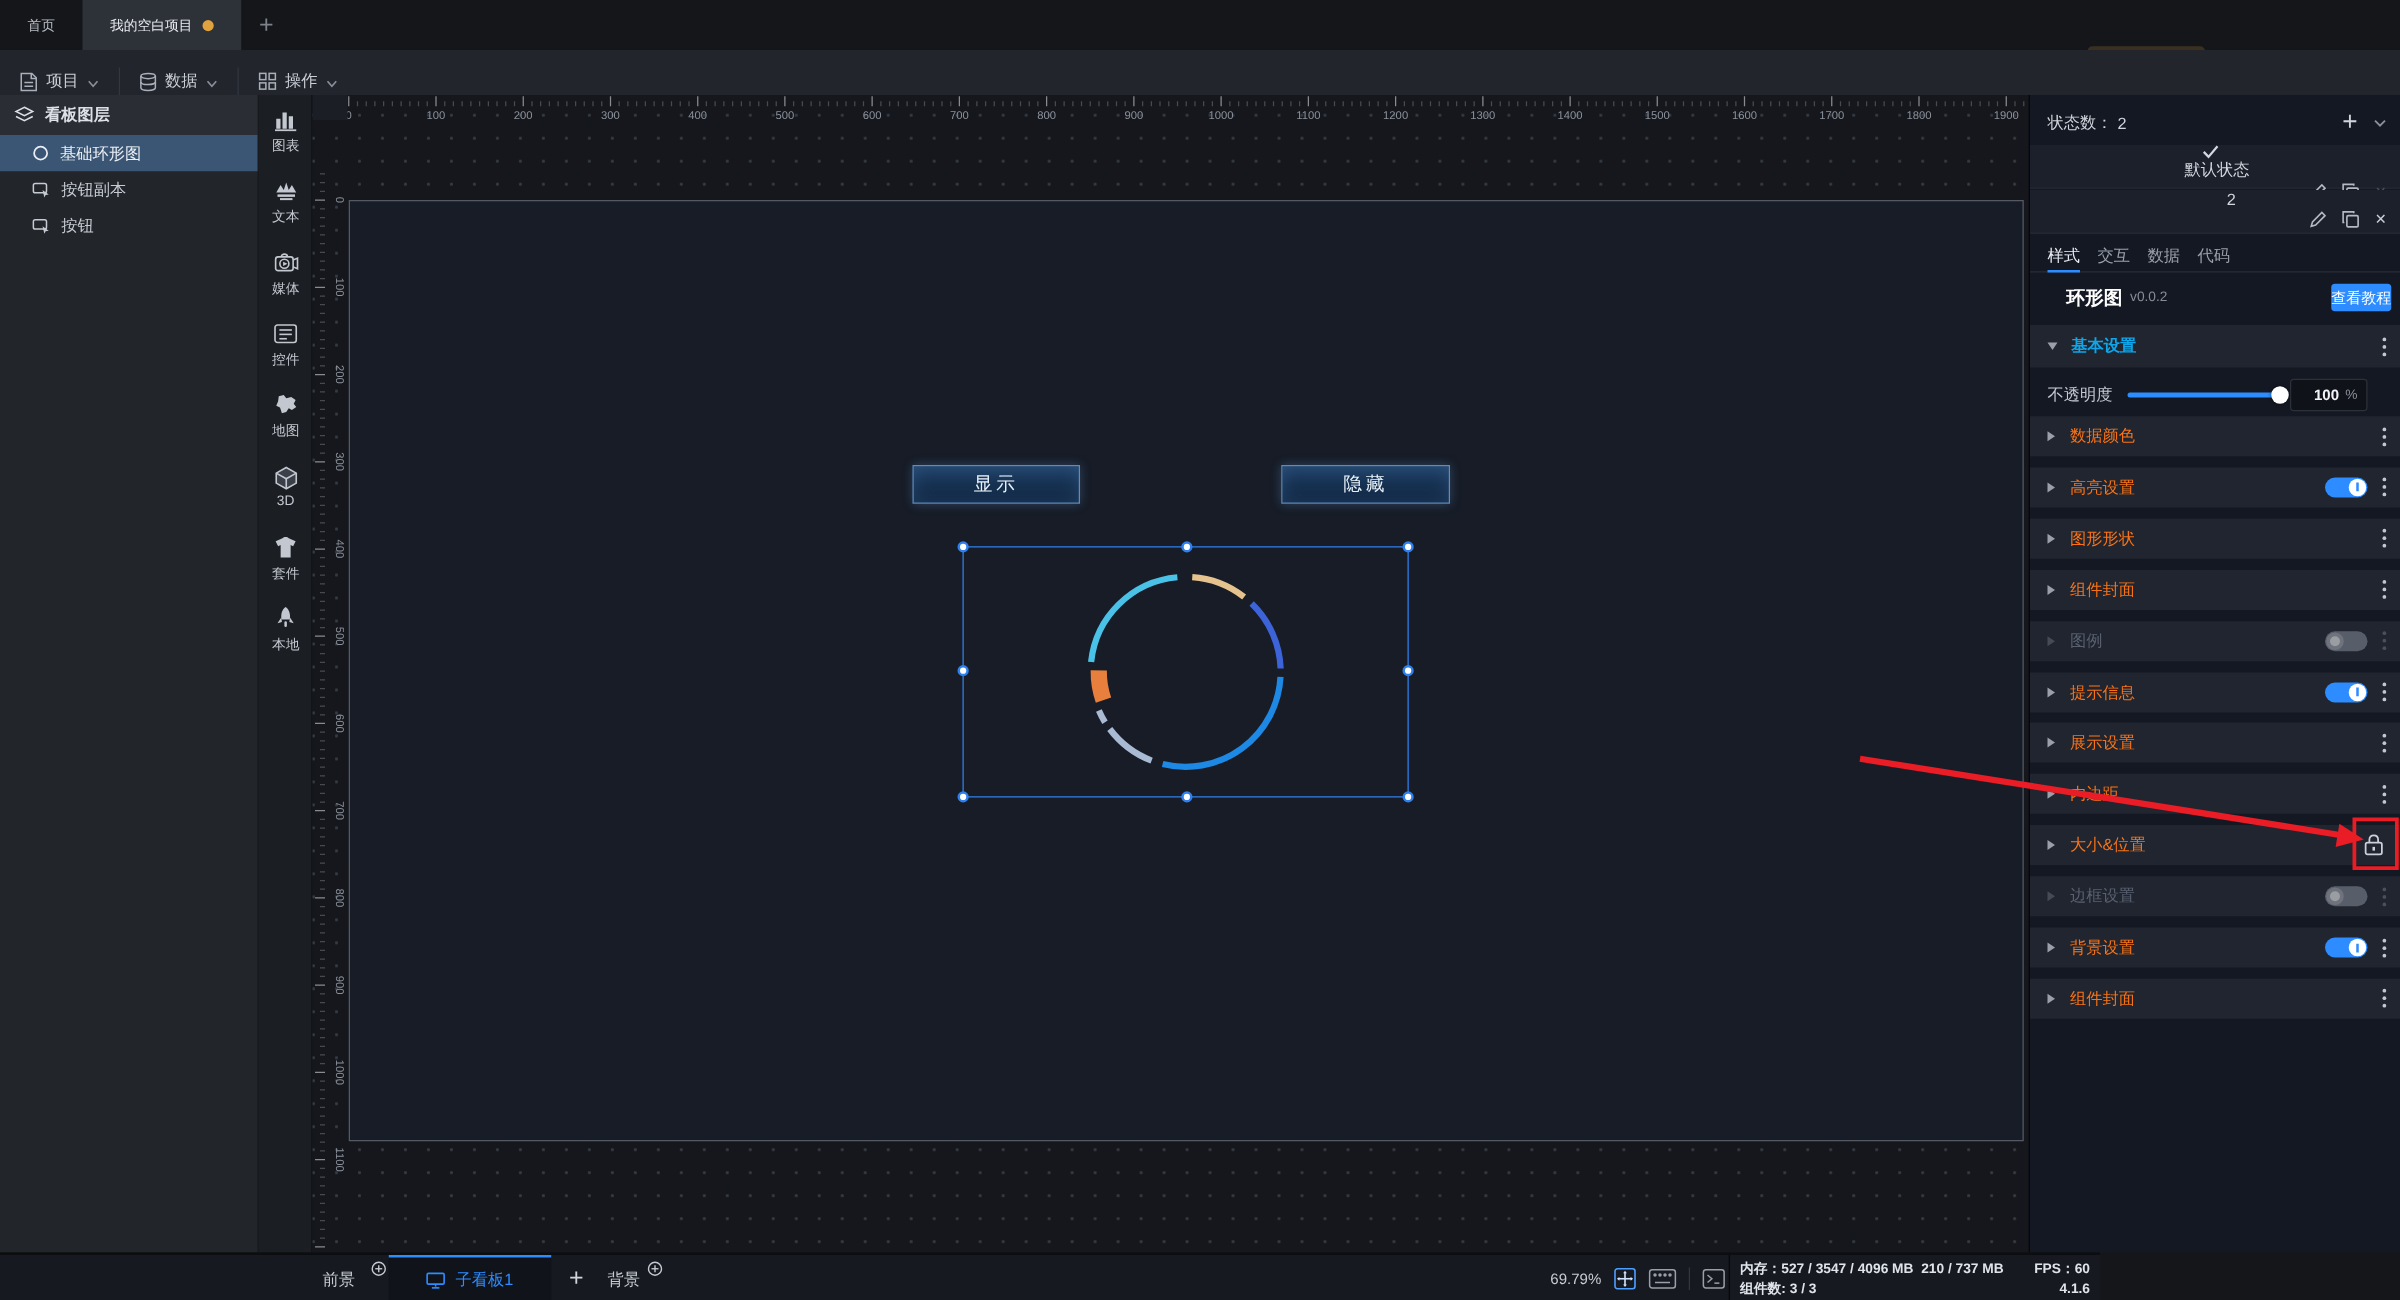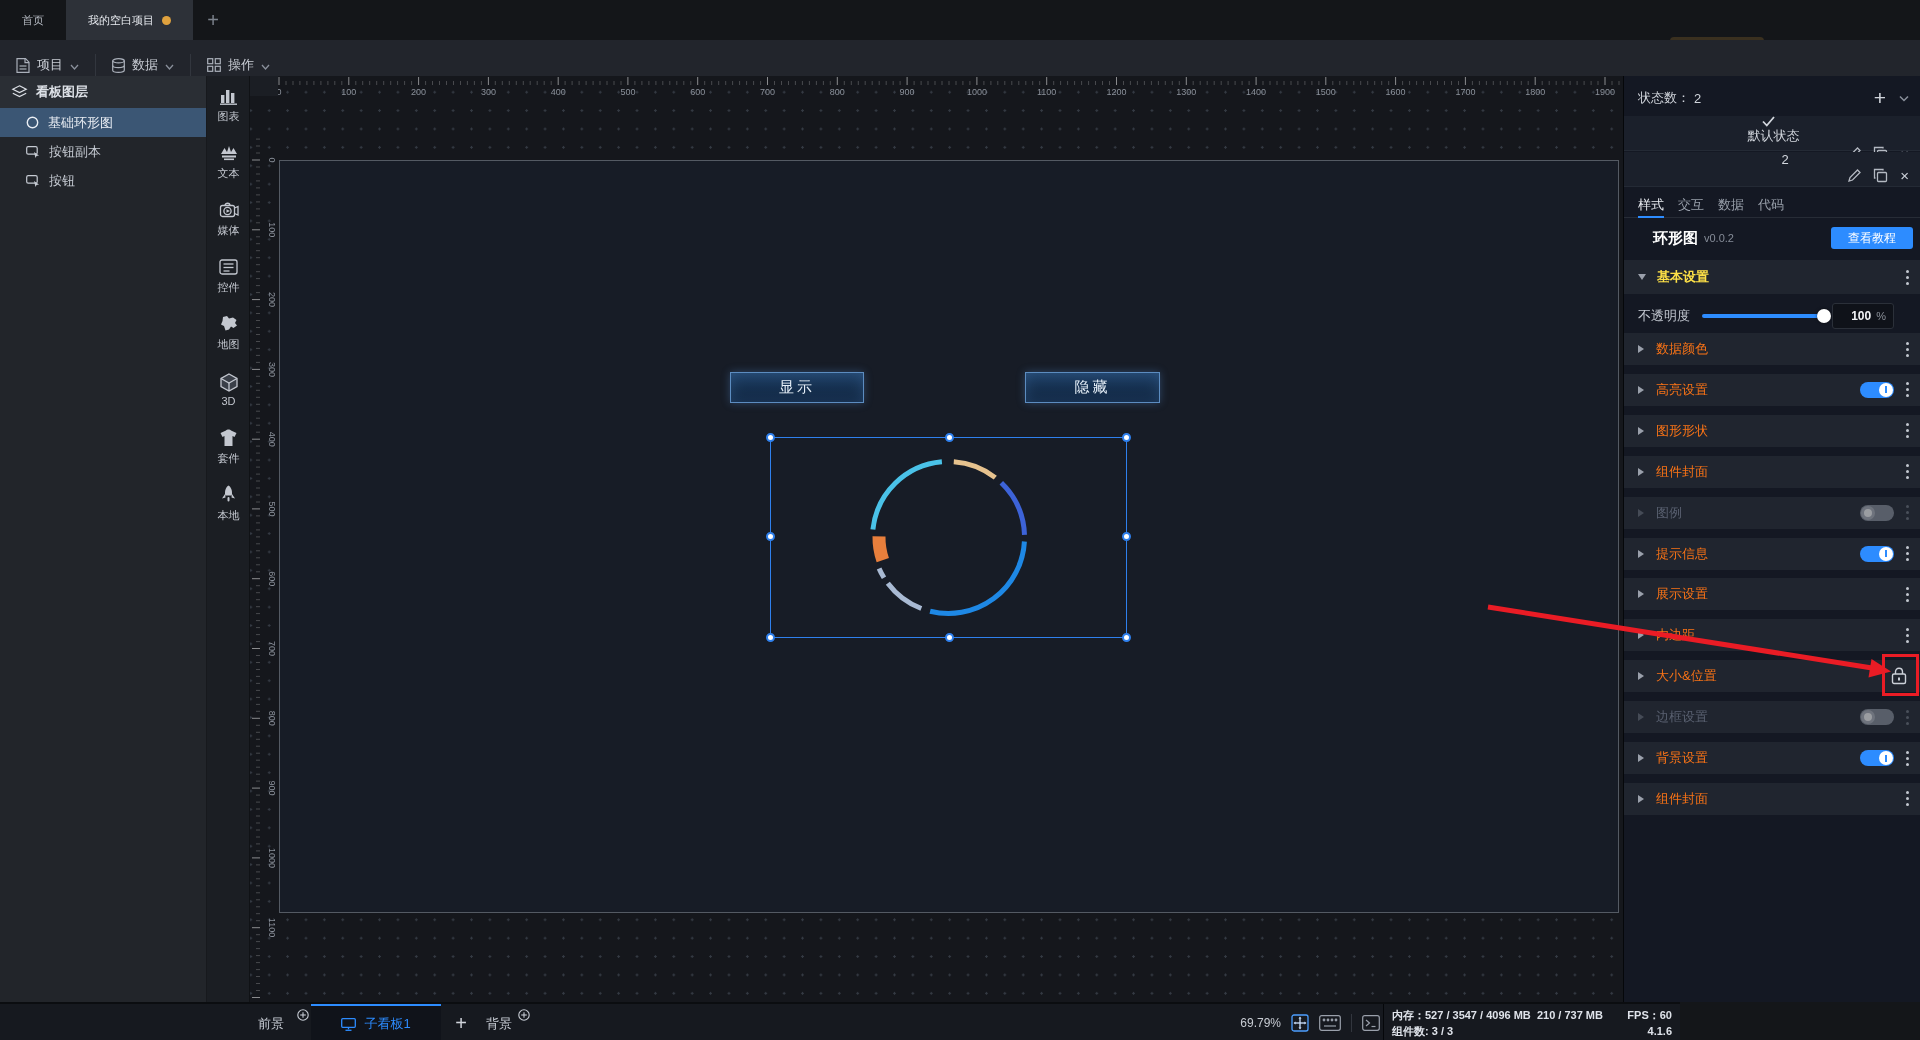--- a/index.html
+++ b/index.html
@@ -66,22 +66,22 @@
   #states-row { position:absolute; left:0; top:4px; width:297px; height:36px; display:flex; align-items:center; padding:0 12px 0 14px; color:#d0d4db; }
   .state-row { position:absolute; left:0; width:297px; height:35px; background:#1b202b; display:flex; align-items:center; padding:0 12px 0 14px; color:#d3d7de; border-bottom:1px solid #242a35;flex-direction:column; }
   .row-icons { margin-left:auto; display:flex; align-items:center; gap:13px; }
   #ptabs { position:absolute; left:0; top:116px; width:297px; height:26px; display:flex; gap:14px; padding:0 14px; border-bottom:1px solid #272c36; }
   .ptab { position:relative; font-size:13px; color:#99a0ab; display:flex; align-items:center; }
   .ptab.active { color:#eaedf2; }
   .ptab.active::after { content:""; position:absolute; left:0; right:0; bottom:-1px; height:2px; background:#2d8cff; }
   #comp-header { position:absolute; left:0; top:142px; width:297px; height:40px; display:flex; align-items:center; padding:0 8px 0 10px; }
   #comp-name { font-size:15px; font-weight:bold; color:#fff;margin-left:19px; }
   #comp-ver { font-size:11px; color:#868c98; margin-left:6px; }
-  #tutorial-btn { margin-left:auto; background:#2d8cff; color:#fff; font-size:12px; border:none; border-radius:3px; height:22px; padding:0 17px; }
-  #basic-section { position:absolute; left:0; top:184px; width:297px; height:34px; background:#20252f; display:flex; align-items:center; padding:0 12px 0 14px; color:#fde047; font-weight:bold; }
+  #tutorial-btn { margin-left:auto; background:#2d8cff; color:#fff; font-size:12px; border:none; border-radius:3px; height:22px; padding:0 0; }
+  #basic-section { position:absolute; left:0; top:184px; width:297px; height:34px; background:#20252f; display:flex; align-items:center; padding:0 12px 0 14px; color:#0ea5e9; font-weight:bold; }
   #opacity-row { position:absolute; left:0; top:222px; width:297px; height:36px; display:flex; align-items:center; padding:0 8px 0 14px; color:#c3c8d1; }
   #op-track { position:relative; width:122px; height:4px; border-radius:2px; background:#2d8cff; margin-left:12px; }
   #op-knob { position:absolute; right:-7px; top:-5px; width:14px; height:14px; border-radius:50%; background:#fff; box-shadow:0 0 3px rgba(0,0,0,.6); }
   #op-valbox { margin-left:8px; width:62px; height:26px; background:#0f1219; border:1px solid #2b3039; border-radius:3px; display:flex; align-items:center; justify-content:flex-end; padding:0 7px; gap:5px; }
   #op-valbox .v { color:#f2f4f7; font-size:12px; font-weight:bold; }
   #op-valbox .u { color:#8a8f98; font-size:11px; }
   .section-row { position:absolute; left:0; width:297px; height:32px; background:#20252f; display:flex; align-items:center; padding:0 12px 0 14px; color:#f97316; }
   .section-row .caret { width:0; height:0; border-left:6px solid #9aa0ab; border-top:4px solid rgba(0,0,0,0); border-bottom:4px solid rgba(0,0,0,0); margin-right:12px; flex:none; }
   .section-row.disabled { color:#596070; }
   .section-row.disabled .caret { border-left-color:#454b56; }

